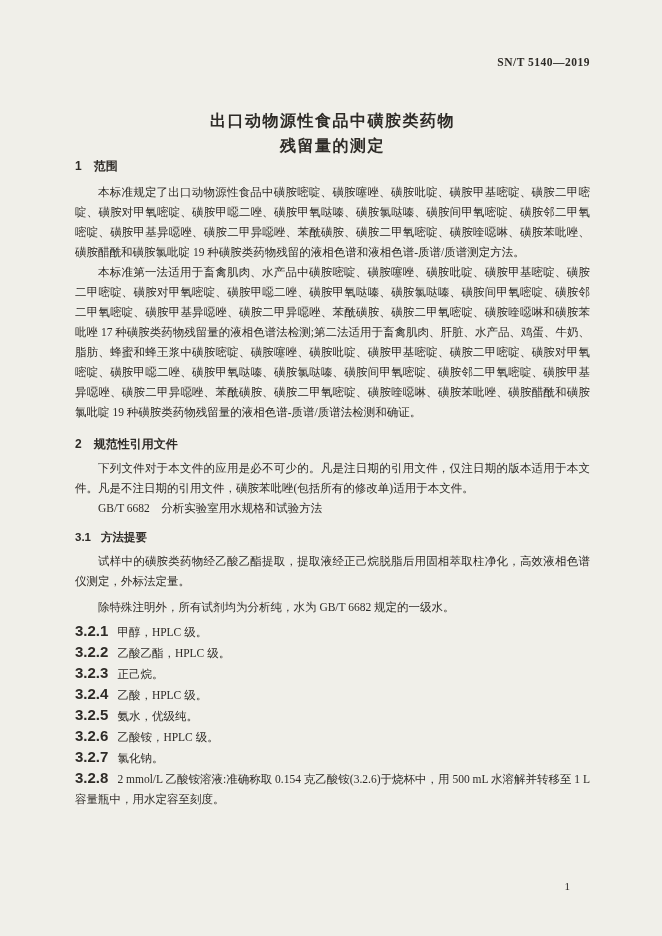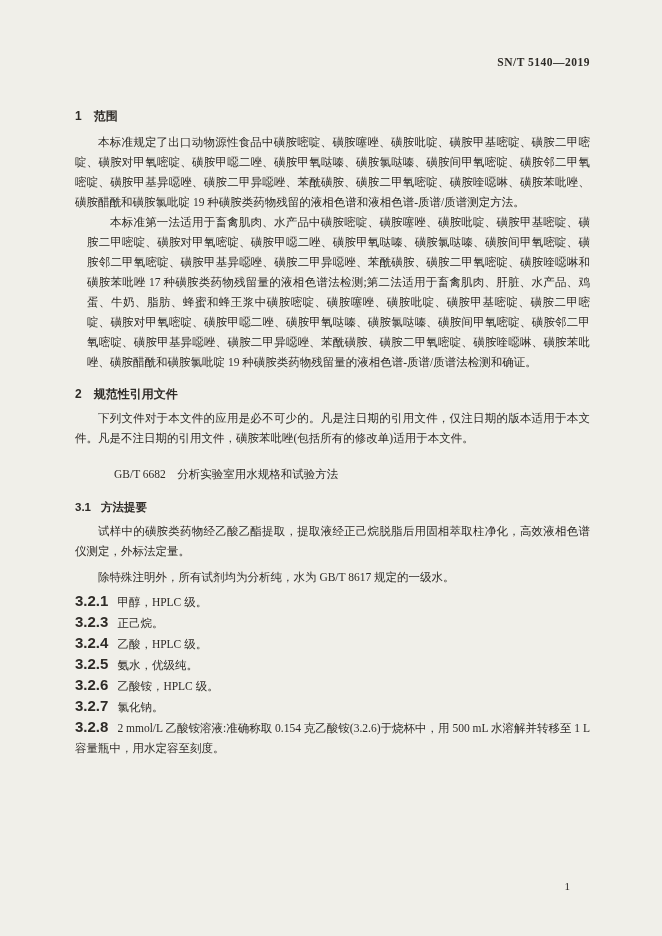--- a/index.html
+++ b/index.html
@@ -25,21 +25,20 @@
   .doc-title {
     margin-top: 40px;
     text-align: center;
     font-family: "Liberation Sans", "DejaVu Sans", sans-serif;
     font-weight: bold;
     font-size: 16px;
     line-height: 25px;
     letter-spacing: 1.5px;
   }
   .h-clause {
-    margin-top: 40px;
     font-family: "Liberation Sans", "DejaVu Sans", sans-serif;
     font-weight: bold;
     font-size: 12px;
     line-height: 16px;
   }
   .h-clause.tight { margin-top: 14px; }
   .h-clause .cnum { margin-right: 12px; }
   .h-sub {
     margin-top: 12px;
     font-family: "Liberation Sans", "DejaVu Sans", sans-serif;
@@ -49,23 +48,23 @@
   }
   .h-sub .cnum { margin-right: 10px; }
   .para {
     margin: 6px 0 0 0;
     font-size: 11.5px;
     line-height: 20px;
     text-align: justify;
     text-indent: 2em;
   }
   .para.first { margin-top: 8px; }
-  .para.cont { margin-top: 0; margin-left: 12px; }
+  .para.cont { margin-top: 0; }
   .ref-line {
-    margin: 16px;
+    margin: 0;
     font-size: 11.5px;
     line-height: 20px;
     text-indent: 2em;
   }
   .items { margin-top: 4px; }
   .clause-item {
     margin: 0;
     font-size: 11.5px;
     line-height: 20px;
     text-align: justify;
@@ -82,44 +81,51 @@
     font-size: 11px;
   }
 </style>
 </head>
 <body>
 
 <div class="page">
 
   <div class="doc-number">SN/T 5140—2019</div>
 
+  <div class="doc-title">
+    <div>出口动物源性食品中磺胺类药物</div>
+    <div>残留量的测定</div>
+  </div>
 
   <div class="h-clause">
     <span class="cnum">1</span><span>范围</span>
   </div>
   <p class="para first">本标准规定了出口动物源性食品中磺胺嘧啶、磺胺噻唑、磺胺吡啶、磺胺甲基嘧啶、磺胺二甲嘧啶、磺胺对甲氧嘧啶、磺胺甲噁二唑、磺胺甲氧哒嗪、磺胺氯哒嗪、磺胺间甲氧嘧啶、磺胺邻二甲氧嘧啶、磺胺甲基异噁唑、磺胺二甲异噁唑、苯酰磺胺、磺胺二甲氧嘧啶、磺胺喹噁啉、磺胺苯吡唑、磺胺醋酰和磺胺氯吡啶 19 种磺胺类药物残留的液相色谱和液相色谱-质谱/质谱测定方法。</p>
   <p class="para cont">本标准第一法适用于畜禽肌肉、水产品中磺胺嘧啶、磺胺噻唑、磺胺吡啶、磺胺甲基嘧啶、磺胺二甲嘧啶、磺胺对甲氧嘧啶、磺胺甲噁二唑、磺胺甲氧哒嗪、磺胺氯哒嗪、磺胺间甲氧嘧啶、磺胺邻二甲氧嘧啶、磺胺甲基异噁唑、磺胺二甲异噁唑、苯酰磺胺、磺胺二甲氧嘧啶、磺胺喹噁啉和磺胺苯吡唑 17 种磺胺类药物残留量的液相色谱法检测;第二法适用于畜禽肌肉、肝脏、水产品、鸡蛋、牛奶、脂肪、蜂蜜和蜂王浆中磺胺嘧啶、磺胺噻唑、磺胺吡啶、磺胺甲基嘧啶、磺胺二甲嘧啶、磺胺对甲氧嘧啶、磺胺甲噁二唑、磺胺甲氧哒嗪、磺胺氯哒嗪、磺胺间甲氧嘧啶、磺胺邻二甲氧嘧啶、磺胺甲基异噁唑、磺胺二甲异噁唑、苯酰磺胺、磺胺二甲氧嘧啶、磺胺喹噁啉、磺胺苯吡唑、磺胺醋酰和磺胺氯吡啶 19 种磺胺类药物残留量的液相色谱-质谱/质谱法检测和确证。</p>
 
   <div class="h-clause tight">
     <span class="cnum">2</span><span>规范性引用文件</span>
   </div>
   <p class="para">下列文件对于本文件的应用是必不可少的。凡是注日期的引用文件，仅注日期的版本适用于本文件。凡是不注日期的引用文件，磺胺苯吡唑(包括所有的修改单)适用于本文件。</p>
   <p class="ref-line">GB/T 6682　分析实验室用水规格和试验方法</p>
 
 
   <div class="h-sub">
     <span class="cnum">3.1</span><span>方法提要</span>
   </div>
   <p class="para">试样中的磺胺类药物经乙酸乙酯提取，提取液经正己烷脱脂后用固相萃取柱净化，高效液相色谱仪测定，外标法定量。</p>
 
-  <p class="para">除特殊注明外，所有试剂均为分析纯，水为 GB/T 8617 规定的一级水。</p>
+  <p class="para">除特殊注明外，所有试剂均为分析纯，水为 GB/T 6682 规定的一级水。</p>
 
   <div class="items">
     <p class="clause-item">
       <span class="inum">3.2.1</span><span>甲醇，HPLC 级。</span>
+    </p>
+    <p class="clause-item">
+      <span class="inum">3.2.2</span><span>乙酸乙酯，HPLC 级。</span>
     </p>
     <p class="clause-item">
       <span class="inum">3.2.3</span><span>正己烷。</span>
     </p>
     <p class="clause-item">
       <span class="inum">3.2.4</span><span>乙酸，HPLC 级。</span>
     </p>
     <p class="clause-item">
       <span class="inum">3.2.5</span><span>氨水，优级纯。</span>
     </p>

